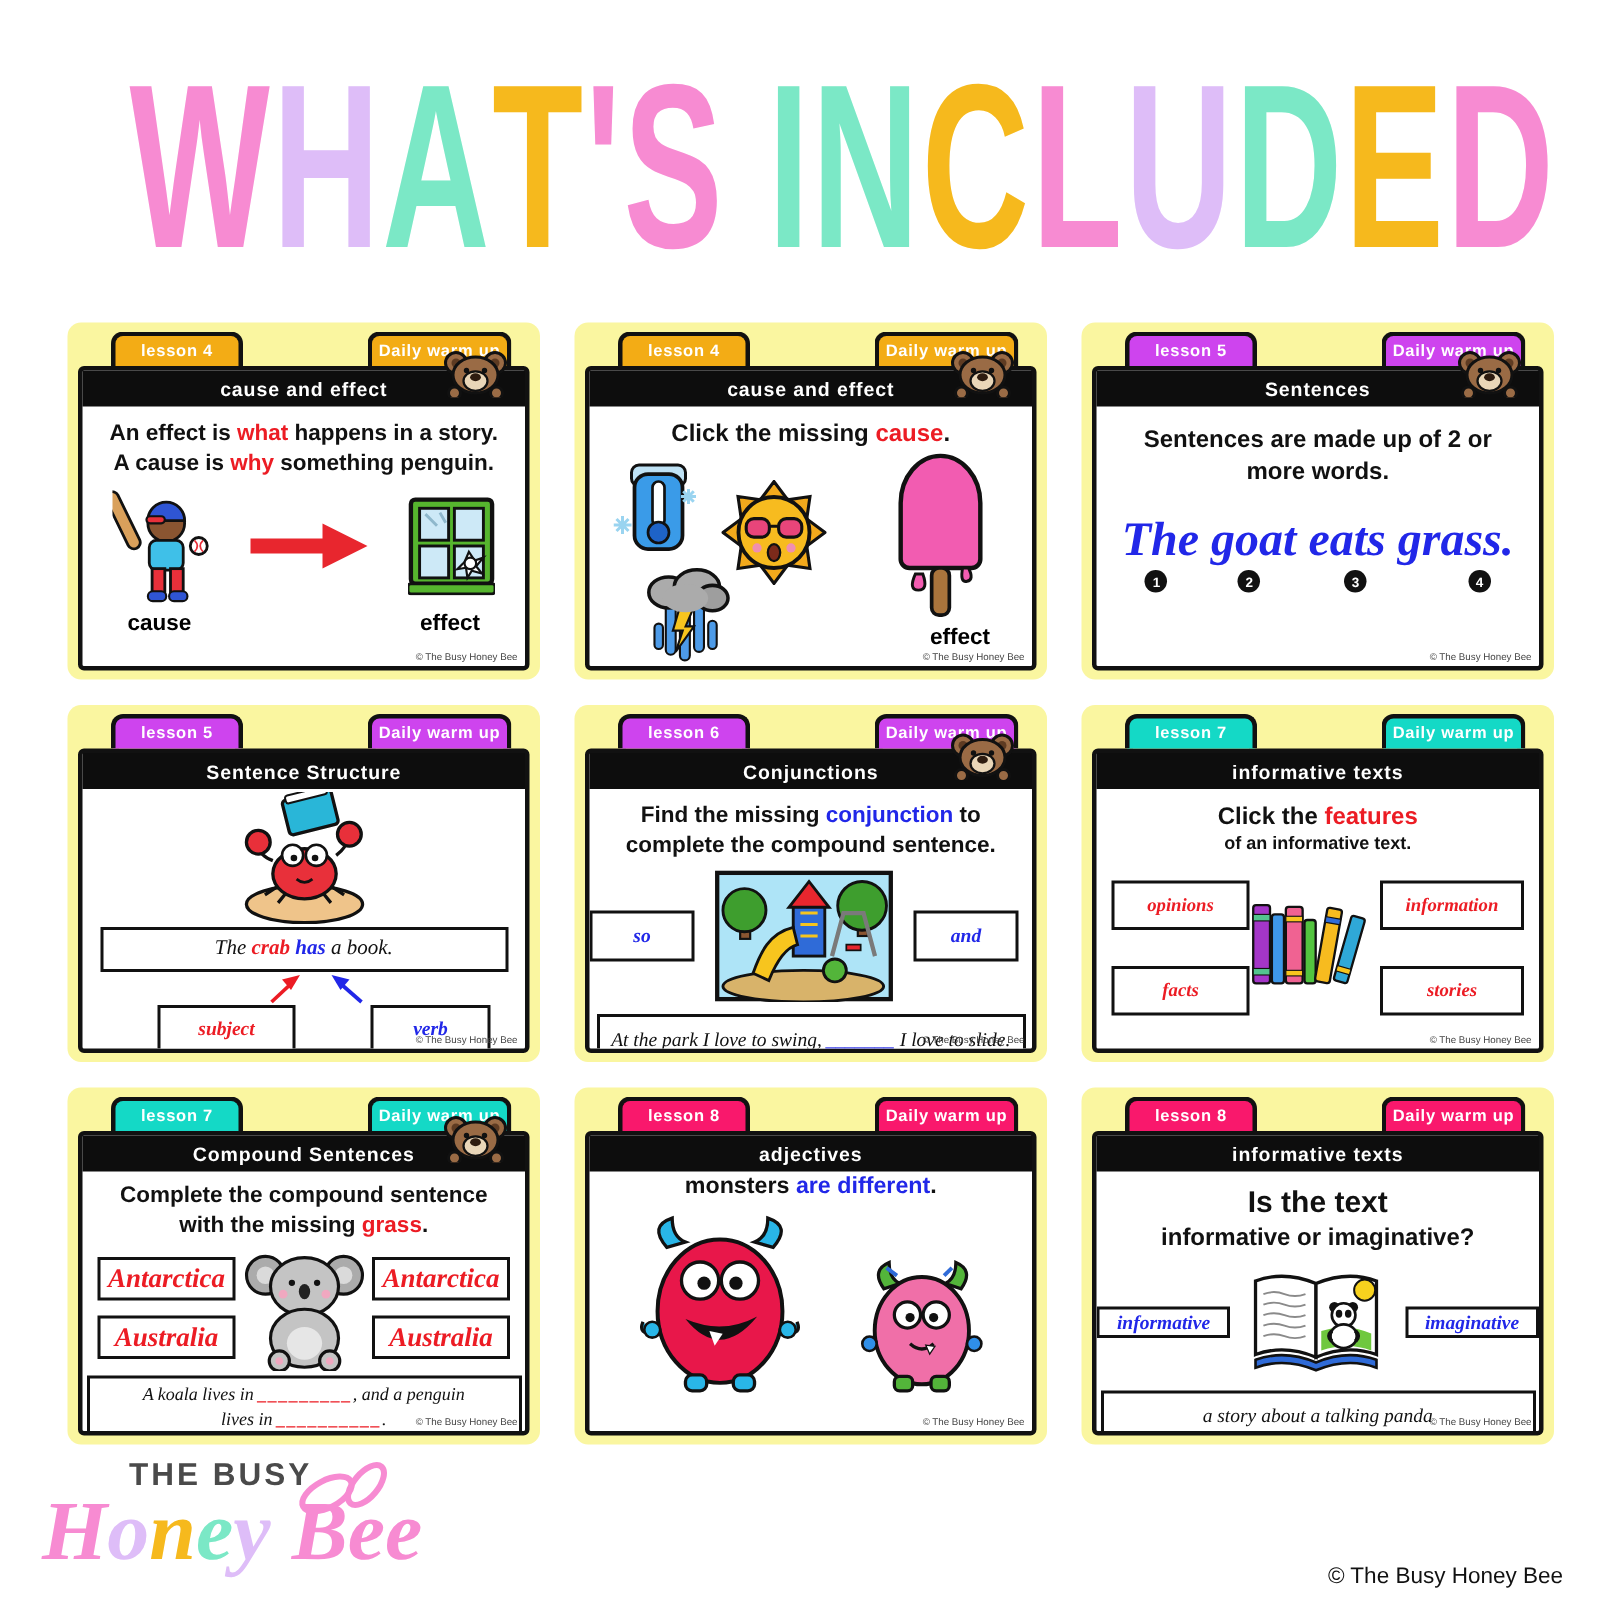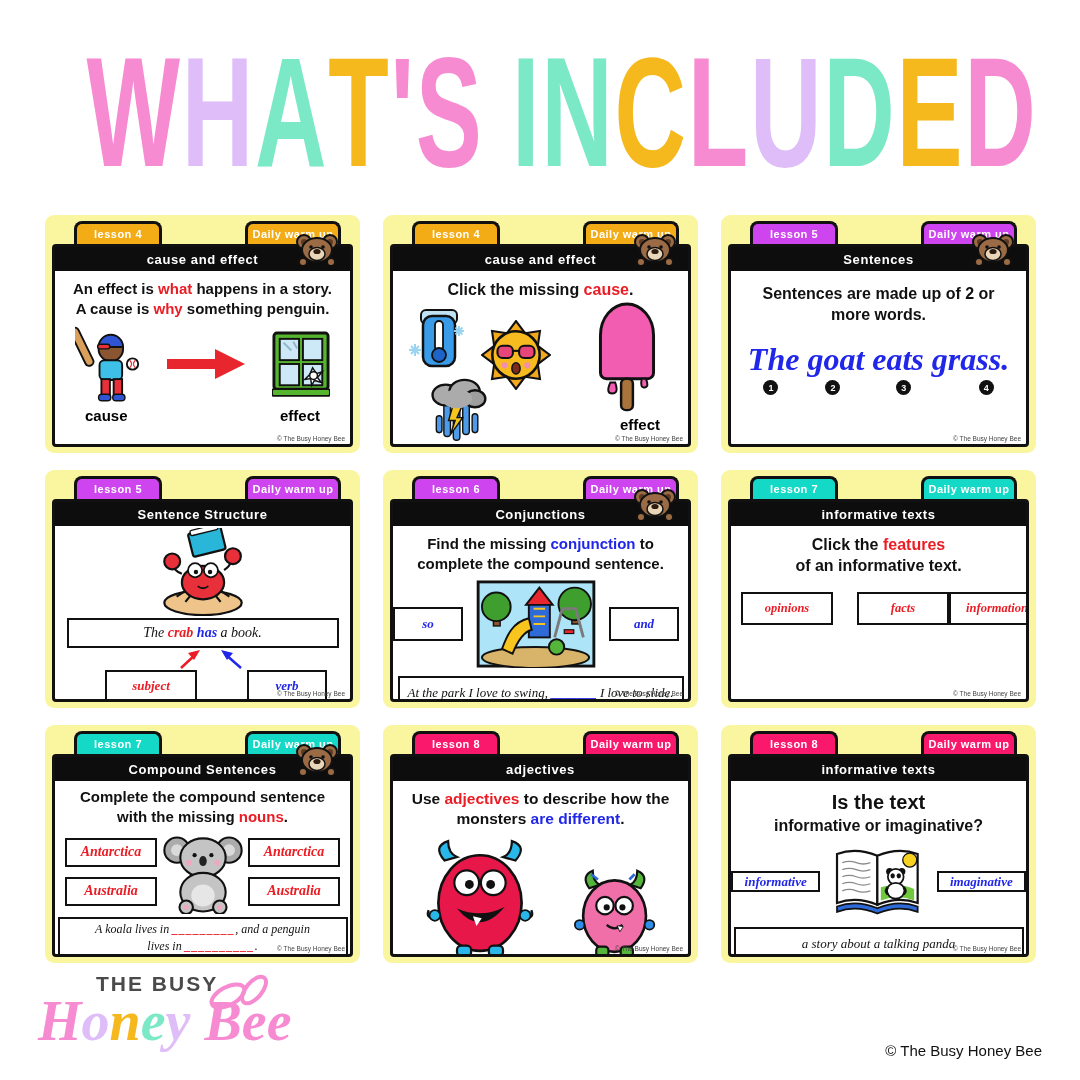--- a/index.html
+++ b/index.html
@@ -56,37 +56,37 @@
   
   .s3-box{width:272px;height:30px;margin:2px auto 0;font-size:14px;line-height:26px}
   .s3-boxes{display:flex;padding-left:50px;gap:50px}
   .s3-boxes .opt{height:32px}
   
   .s4-row{display:flex;align-items:center;justify-content:flex-start;gap:12px;margin-top:6px}
   .s4-row .opt{width:70px;height:34px}
   .s4-sbox{width:286px;height:34px;margin:8px auto 0;font-size:13px;line-height:30px}
   
   .s5-row{display:flex;justify-content:space-between;align-items:flex-start;padding:0 10px;margin-top:8px}
-  .s5-col{display:flex;gap:24px;margin-top:8px}
+  .s5-col{display:flex;flex-direction:column;gap:24px;margin-top:8px}
   .s5-col .opt{width:92px;height:33px;font-size:12.5px}
   
   .s6-row{display:flex;justify-content:space-between;align-items:center;padding:0 10px;margin-top:3px}
   .s6-col{display:flex;flex-direction:column;gap:10px}
-  .s6-col .opt{width:92px;height:29px;font-size:14px}
+  .s6-col .opt{width:92px;height:29px;font-size:18px}
   .s6-sbox{width:290px;margin:3px auto 0;font-size:12px;line-height:1.45;padding:2px 4px}
   .dash{color:#EC1C24;font-weight:700;letter-spacing:1px}
   
   .s7-row{display:flex;align-items:flex-end;justify-content:center;gap:36px;margin-top:2px;height:126px}
   
   .s8-row{display:flex;align-items:center;justify-content:center;gap:10px;margin-top:8px}
   .s8-row .opt{width:96px;height:21px}
   .s8-sbox{width:290px;height:33px;margin:8px auto 0;font-size:13px;line-height:29px}
 
   
-  .logo{position:absolute;left:38px;top:972px}
+  .logo{position:absolute;left:28px;top:972px}
   .logo-top{font-size:21px;font-weight:800;color:#4A4A4A;letter-spacing:2px;margin-left:58px}
   .logo-script{font-family:"Liberation Serif",serif;font-style:italic;font-weight:700;font-size:56px;line-height:.85;position:relative;margin-top:2px}
   .logo-script .bee{margin-left:14px}
   .wings{position:absolute;left:168px;top:-24px}
   .page-copy{position:absolute;right:38px;top:1042px;font-size:15px;color:#111}
 </style>
 </head>
 <body>
 
 <svg width="0" height="0" style="position:absolute">
@@ -343,21 +343,21 @@
     <div class="tabs">
       <div class="tab tab-l" style="background: rgb(20, 217, 198);">lesson 7</div>
       <div class="tab tab-r" style="background: rgb(20, 217, 198);">Daily warm up</div>
     </div>
     <div class="inner">
       <div class="bar">
           <span>informative texts</span>
         </div>
       <div class="content">
         <div class="prompt" style="font-size:16px"><span>Click the </span><span class="red">features</span></div>
-        <div class="prompt tight" style="font-size:16px">of an informative text.</div>
+        <div class="prompt tight" style="font-size:12px">of an informative text.</div>
         <div class="s5-row">
           <div class="s5-col">
             <div class="opt red-t">opinions</div>
             <div class="opt red-t">facts</div>
           </div>
           <svg width="108" height="96" viewBox="0 0 140 100">
             <g stroke="#111" stroke-width="2.5">
               <rect x="4" y="12" width="18" height="84" rx="3" fill="#A436C8"></rect>
               <rect x="4" y="22" width="18" height="7" fill="#53C48F" stroke-width="1.2"></rect>
               <rect x="4" y="80" width="18" height="7" fill="#53C48F" stroke-width="1.2"></rect>
@@ -393,21 +393,21 @@
     </div>
     <div class="inner">
       <div class="bar">
           <span>Compound Sentences</span>
         </div>
       <svg class="bear" width="46" height="32" viewBox="0 0 46 32">
           <use href="#bear-def"></use>
         </svg>
       <div class="content">
         <div class="prompt" style="margin-top:6px">Complete the compound sentence</div>
-        <div class="prompt tight"><span>with the missing </span><span class="red">nouns</span><span>.</span></div>
+        <div class="prompt tight"><span>with the missing </span><span class="red">grass</span><span>.</span></div>
         <div class="s6-row">
           <div class="s6-col">
             <div class="opt red-t">Antarctica</div>
             <div class="opt red-t">Australia</div>
           </div>
           <svg width="86" height="84" viewBox="0 0 100 100">
             <circle cx="19" cy="24" r="15" fill="#ABABAB" stroke="#111" stroke-width="2.5"></circle>
             <circle cx="81" cy="24" r="15" fill="#ABABAB" stroke="#111" stroke-width="2.5"></circle>
             <circle cx="19" cy="24" r="7" fill="#DADADA"></circle>
             <circle cx="81" cy="24" r="7" fill="#DADADA"></circle>
@@ -441,21 +441,20 @@
   <div class="card">
     <div class="tabs">
       <div class="tab tab-l" style="background: rgb(249, 24, 108);">lesson 8</div>
       <div class="tab tab-r" style="background: rgb(249, 24, 108);">Daily warm up</div>
     </div>
     <div class="inner">
       <div class="bar">
           <span>adjectives</span>
         </div>
       <div class="content">
-        <div class="prompt" style="font-size:15.5px"><span>Use </span><span class="red">adjectives</span><span> to describe how the</span></div>
         <div class="prompt tight" style="font-size:15.5px"><span>monsters </span><span class="blue">are different</span><span>.</span></div>
         <div class="s7-row">
           <svg width="112" height="124" viewBox="0 0 120 140">
             <path d="M20 30 Q6 14 24 8 Q24 22 34 26 Z" fill="#29B6E8" stroke="#111" stroke-width="2.5"></path>
             <path d="M100 30 Q114 14 96 8 Q96 22 86 26 Z" fill="#29B6E8" stroke="#111" stroke-width="2.5"></path>
             <path d="M2 86 q-4 10 8 8 M118 86 q4 10 -8 8" stroke="#111" stroke-width="2.5" fill="#29B6E8"></path>
             <ellipse cx="60" cy="78" rx="47" ry="54" fill="#E8174A" stroke="#111" stroke-width="3"></ellipse>
             <circle cx="45" cy="55" r="14" fill="#fff" stroke="#111" stroke-width="2.5"></circle>
             <circle cx="75" cy="55" r="14" fill="#fff" stroke="#111" stroke-width="2.5"></circle>
             <circle cx="48" cy="57" r="5" fill="#111"></circle>

